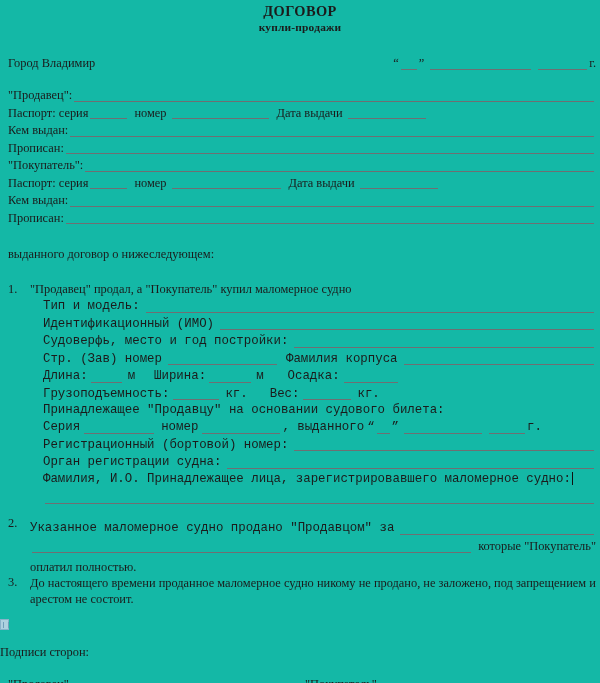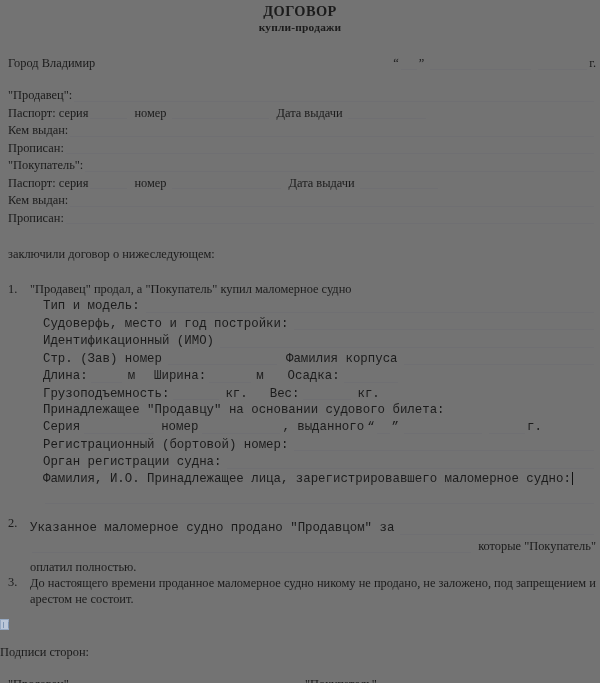--- a/index.html
+++ b/index.html
@@ -10,21 +10,21 @@
   }
   body {
     font-family: "Liberation Serif", "DejaVu Serif", serif;
     color: #1b1b1b;
     -webkit-font-smoothing: antialiased;
   }
   #page {
     position: relative;
     width: 600px;
     height: 683px;
-    background: #737373;
+    background: #14b8a6;
     overflow: hidden;
     font-size: 12.4px;
     line-height: 1;
   }
 
   
   .doc-title {
     text-align: center;
     font-weight: bold;
     font-size: 14.4px;
@@ -201,41 +201,41 @@
     <div class="row">
       <span class="lbl">Кем выдан:</span>
       <span class="fill grow"></span>
     </div>
     <div class="row">
       <span class="lbl">Прописан:</span>
       <span class="fill grow"></span>
     </div>
   </div>
 
-  <div class="concl">заключили договор о нижеследующем:</div>
+  <div class="concl">выданного договор о нижеследующем:</div>
 
   <div class="clauses">
 
     <div class="clause">
       <span class="num">1.</span>
       <div class="cbody">
         <div class="head">"Продавец" продал, а "Покупатель" купил маломерное судно</div>
 
         <div class="row indent">
           <span class="lbl">Тип и модель:</span>
           <span class="fill grow" style="margin-left:6px"></span>
         </div>
 
         <div class="row indent">
+          <span class="lbl">Идентификационный (ИМО)</span>
+          <span class="fill grow" style="margin-left:6px"></span>
+        </div>
+
+        <div class="row indent">
           <span class="lbl">Судоверфь, место и год постройки:</span>
-          <span class="fill grow" style="margin-left:6px"></span>
-        </div>
-
-        <div class="row indent">
-          <span class="lbl">Идентификационный (ИМО)</span>
           <span class="fill grow" style="margin-left:6px"></span>
         </div>
 
         <div class="row indent">
           <span class="lbl">Стр. (Зав) номер</span>
           <span class="fill" style="width:109px;margin-left:6px"></span>
           <span class="lbl" style="margin-left:7px">Фамилия корпуса</span>
           <span class="fill grow" style="margin-left:6px"></span>
         </div>
 

